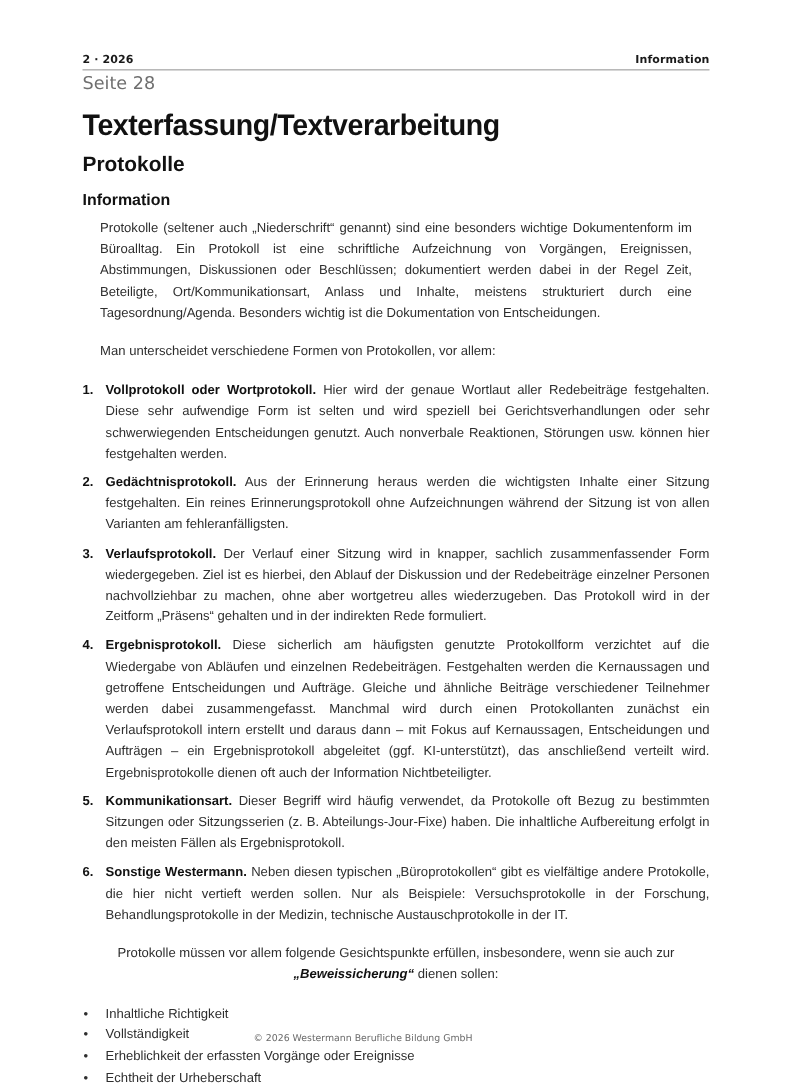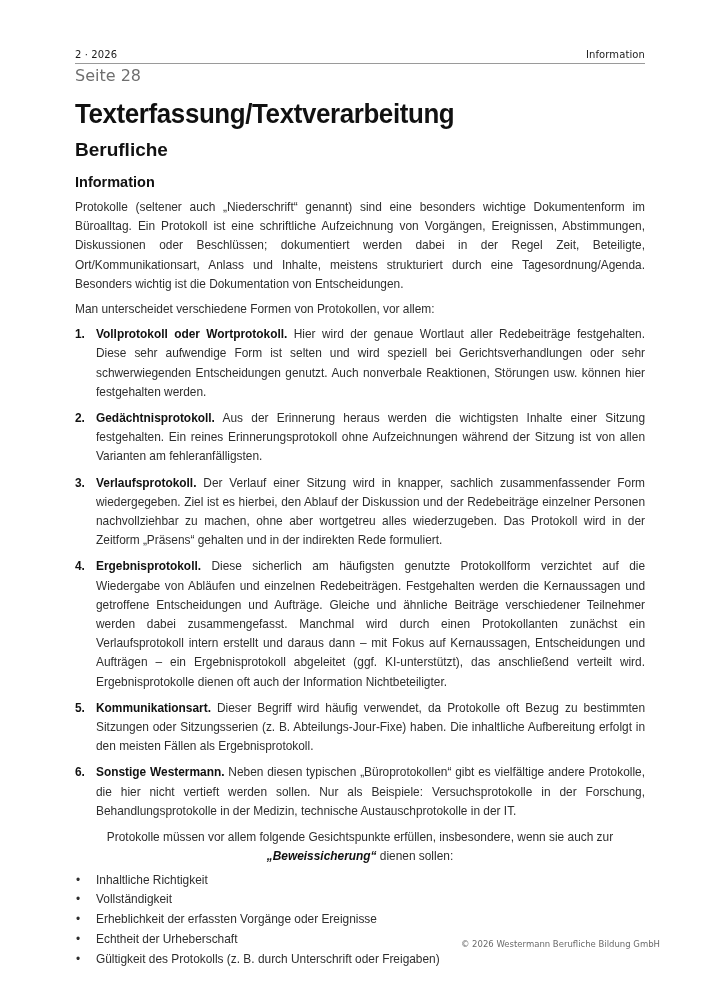--- a/index.html
+++ b/index.html
@@ -1,58 +1,58 @@
 <!DOCTYPE html>
 <html><head>
 <meta charset="utf-8">
 <style>
   html, body { margin: 0; padding: 0; background: #ffffff; }
   body { width: 720px; height: 992px; position: relative; overflow: hidden;
          font-family: "DejaVu Sans", sans-serif; color: #2b2b2b; }
   .page { position: absolute; left: 75px; top: 49px; width: 570px; }
   .hdr { display: flex; justify-content: space-between; align-items: flex-end;
-         font-size: 10px; font-weight: normal; color: #1a1a1a; padding-bottom: 3px;
+         font-size: 10px; font-weight: bold; color: #1a1a1a; padding-bottom: 3px;
          border-bottom: 1px solid #9a9a9a; letter-spacing: 0.1px; }
   .seite { font-size: 16px; color: #6f6f6f; margin-top: 2px; }
   h1 { font-family: "Liberation Sans", sans-serif; font-weight: bold; font-size: 27px;
        color: #111; margin: 13px 0 0 0; letter-spacing: -0.4px; line-height: 32px; transform: scaleX(0.96); transform-origin: left; }
   h2 { font-family: "Liberation Sans", sans-serif; font-weight: bold; font-size: 19px;
        color: #111; margin: 8px 0 0 0; line-height: 24px; }
   h3 { font-family: "Liberation Sans", sans-serif; font-weight: bold; font-size: 14.5px;
        color: #111; margin: 10px 0 0 0; line-height: 20px; }
-  p { margin: 0; font-size: 11.9px; line-height: 19.2px; text-align: justify;
+  p { margin: 16px; font-size: 11.9px; line-height: 19.2px; text-align: justify;
       font-family: "Liberation Sans", sans-serif; color: #2e2e2e; }
   .intro { margin-top: 6px; }
   .gap { margin-top: 6px; }
   ol { list-style: none; margin: 6px 0 0 0; padding: 0; }
   ol li { position: relative; padding-left: 21px; margin-bottom: 7px;
           font-size: 11.9px; line-height: 19.2px; text-align: justify;
           font-family: "Liberation Sans", sans-serif; color: #2e2e2e; }
   ol li .num { position: absolute; left: 0; top: 0; font-weight: bold; color: #111; }
   ol li .term { font-weight: bold; color: #111; }
   ul { list-style: none; margin: 4px 0 0 0; padding: 0; }
   ul li { position: relative; padding-left: 21px; font-size: 11.9px; line-height: 19.8px;
           font-family: "Liberation Sans", sans-serif; color: #2e2e2e; }
   ul li .bullet { position: absolute; left: 1px; top: 0; }
   .emph { font-weight: bold; font-style: italic; color: #111; }
-  .footer { position: absolute; left: 0; width: 660px; top: 939px; text-align: right;
+  .footer { position: absolute; left: 0; width: 660px; top: 939px; text-align: center;
             font-size: 8.5px; color: #6a6a6a; font-family: "DejaVu Sans", sans-serif; }
 </style>
 </head>
 <body>
 
 <div class="page">
   <div class="hdr">
     <span>2 · 2026</span>
     <span>Information</span>
   </div>
   <div class="seite">Seite 28</div>
 
   <h1>Texterfassung/Textverarbeitung</h1>
-  <h2>Berufliche</h2>
+  <h2>Protokolle</h2>
   <h3>Information</h3>
 
   <p class="intro">Protokolle (seltener auch „Niederschrift“ genannt) sind eine besonders wichtige Dokumentenform im Büroalltag. Ein Protokoll ist eine schriftliche Aufzeichnung von Vorgängen, Ereignissen, Abstimmungen, Diskussionen oder Beschlüssen; dokumentiert werden dabei in der Regel Zeit, Beteiligte, Ort/Kommunikationsart, Anlass und Inhalte, meistens strukturiert durch eine Tagesordnung/Agenda. Besonders wichtig ist die Dokumentation von Entscheidungen.</p>
   <p class="gap">Man unterscheidet verschiedene Formen von Protokollen, vor allem:</p>
 
   <ol>
     <li><span class="num">1.</span><span class="term">Vollprotokoll oder Wortprotokoll.</span><span> Hier wird der genaue Wortlaut aller Redebeiträge festgehalten. Diese sehr aufwendige Form ist selten und wird speziell bei Gerichtsverhandlungen oder sehr schwerwiegenden Entscheidungen genutzt. Auch nonverbale Reaktionen, Störungen usw. können hier festgehalten werden.</span></li>
     <li><span class="num">2.</span><span class="term">Gedächtnisprotokoll.</span><span> Aus der Erinnerung heraus werden die wichtigsten Inhalte einer Sitzung festgehalten. Ein reines Erinnerungsprotokoll ohne Aufzeichnungen während der Sitzung ist von allen Varianten am fehleranfälligsten.</span></li>
     <li><span class="num">3.</span><span class="term">Verlaufsprotokoll.</span><span> Der Verlauf einer Sitzung wird in knapper, sachlich zusammenfassender Form wiedergegeben. Ziel ist es hierbei, den Ablauf der Diskussion und der Redebeiträge einzelner Personen nachvollziehbar zu machen, ohne aber wortgetreu alles wiederzugeben. Das Protokoll wird in der Zeitform „Präsens“ gehalten und in der indirekten Rede formuliert.</span></li>
     <li><span class="num">4.</span><span class="term">Ergebnisprotokoll.</span><span> Diese sicherlich am häufigsten genutzte Protokollform verzichtet auf die Wiedergabe von Abläufen und einzelnen Redebeiträgen. Festgehalten werden die Kernaussagen und getroffene Entscheidungen und Aufträge. Gleiche und ähnliche Beiträge verschiedener Teilnehmer werden dabei zusammengefasst. Manchmal wird durch einen Protokollanten zunächst ein Verlaufsprotokoll intern erstellt und daraus dann – mit Fokus auf Kernaussagen, Entscheidungen und Aufträgen – ein Ergebnisprotokoll abgeleitet (ggf. KI-unterstützt), das anschließend verteilt wird. Ergebnisprotokolle dienen oft auch der Information Nichtbeteiligter.</span></li>

